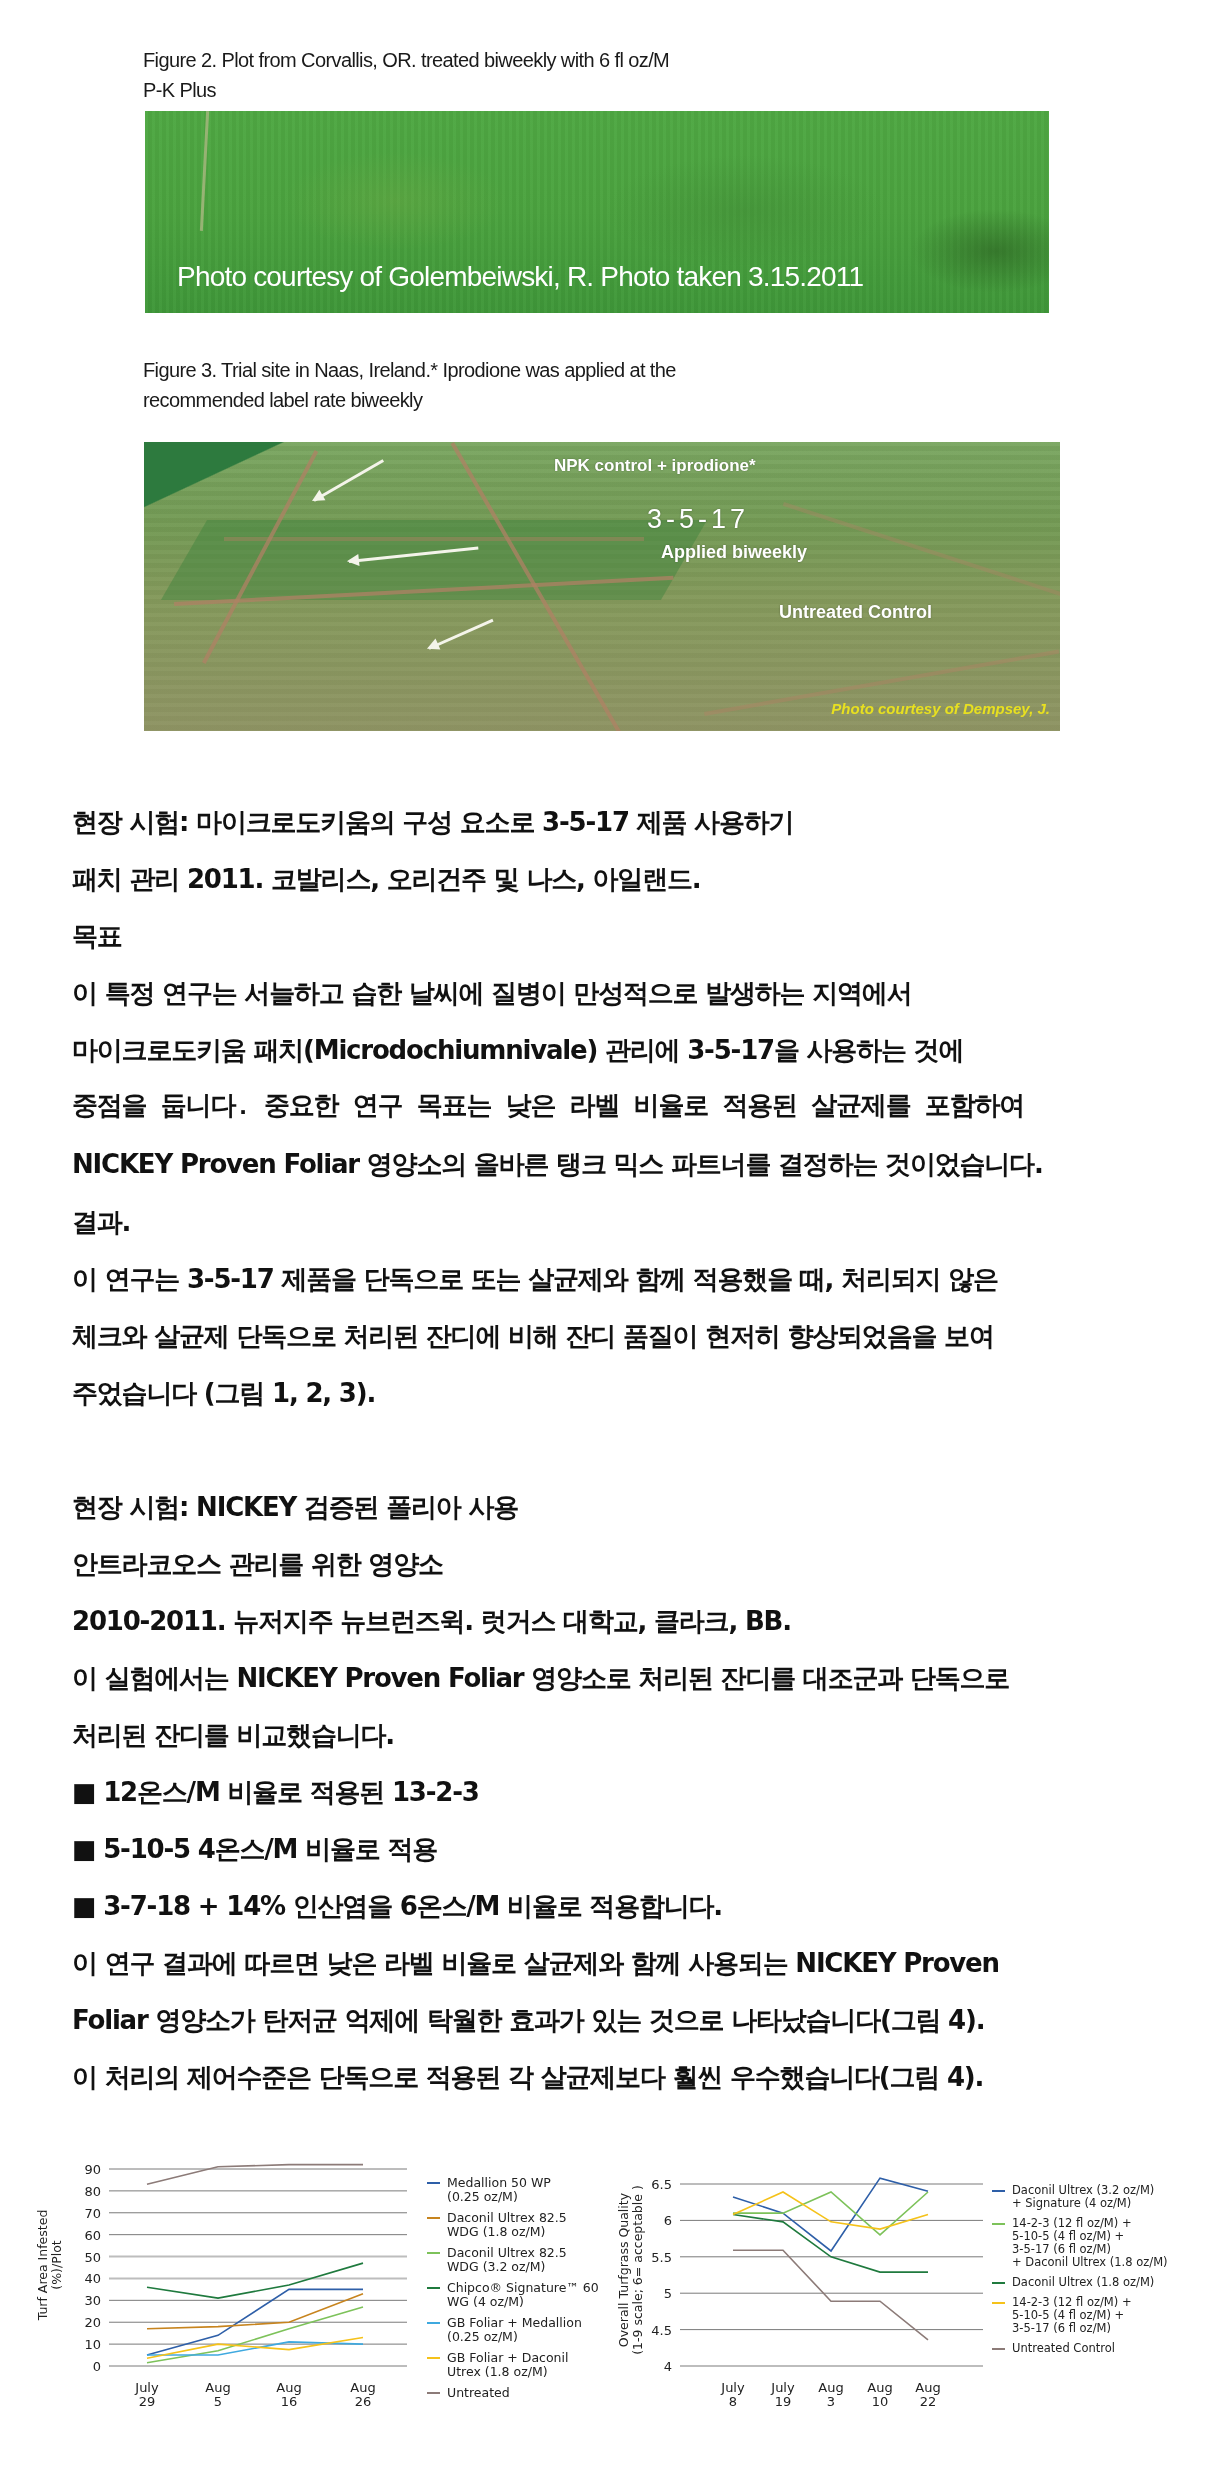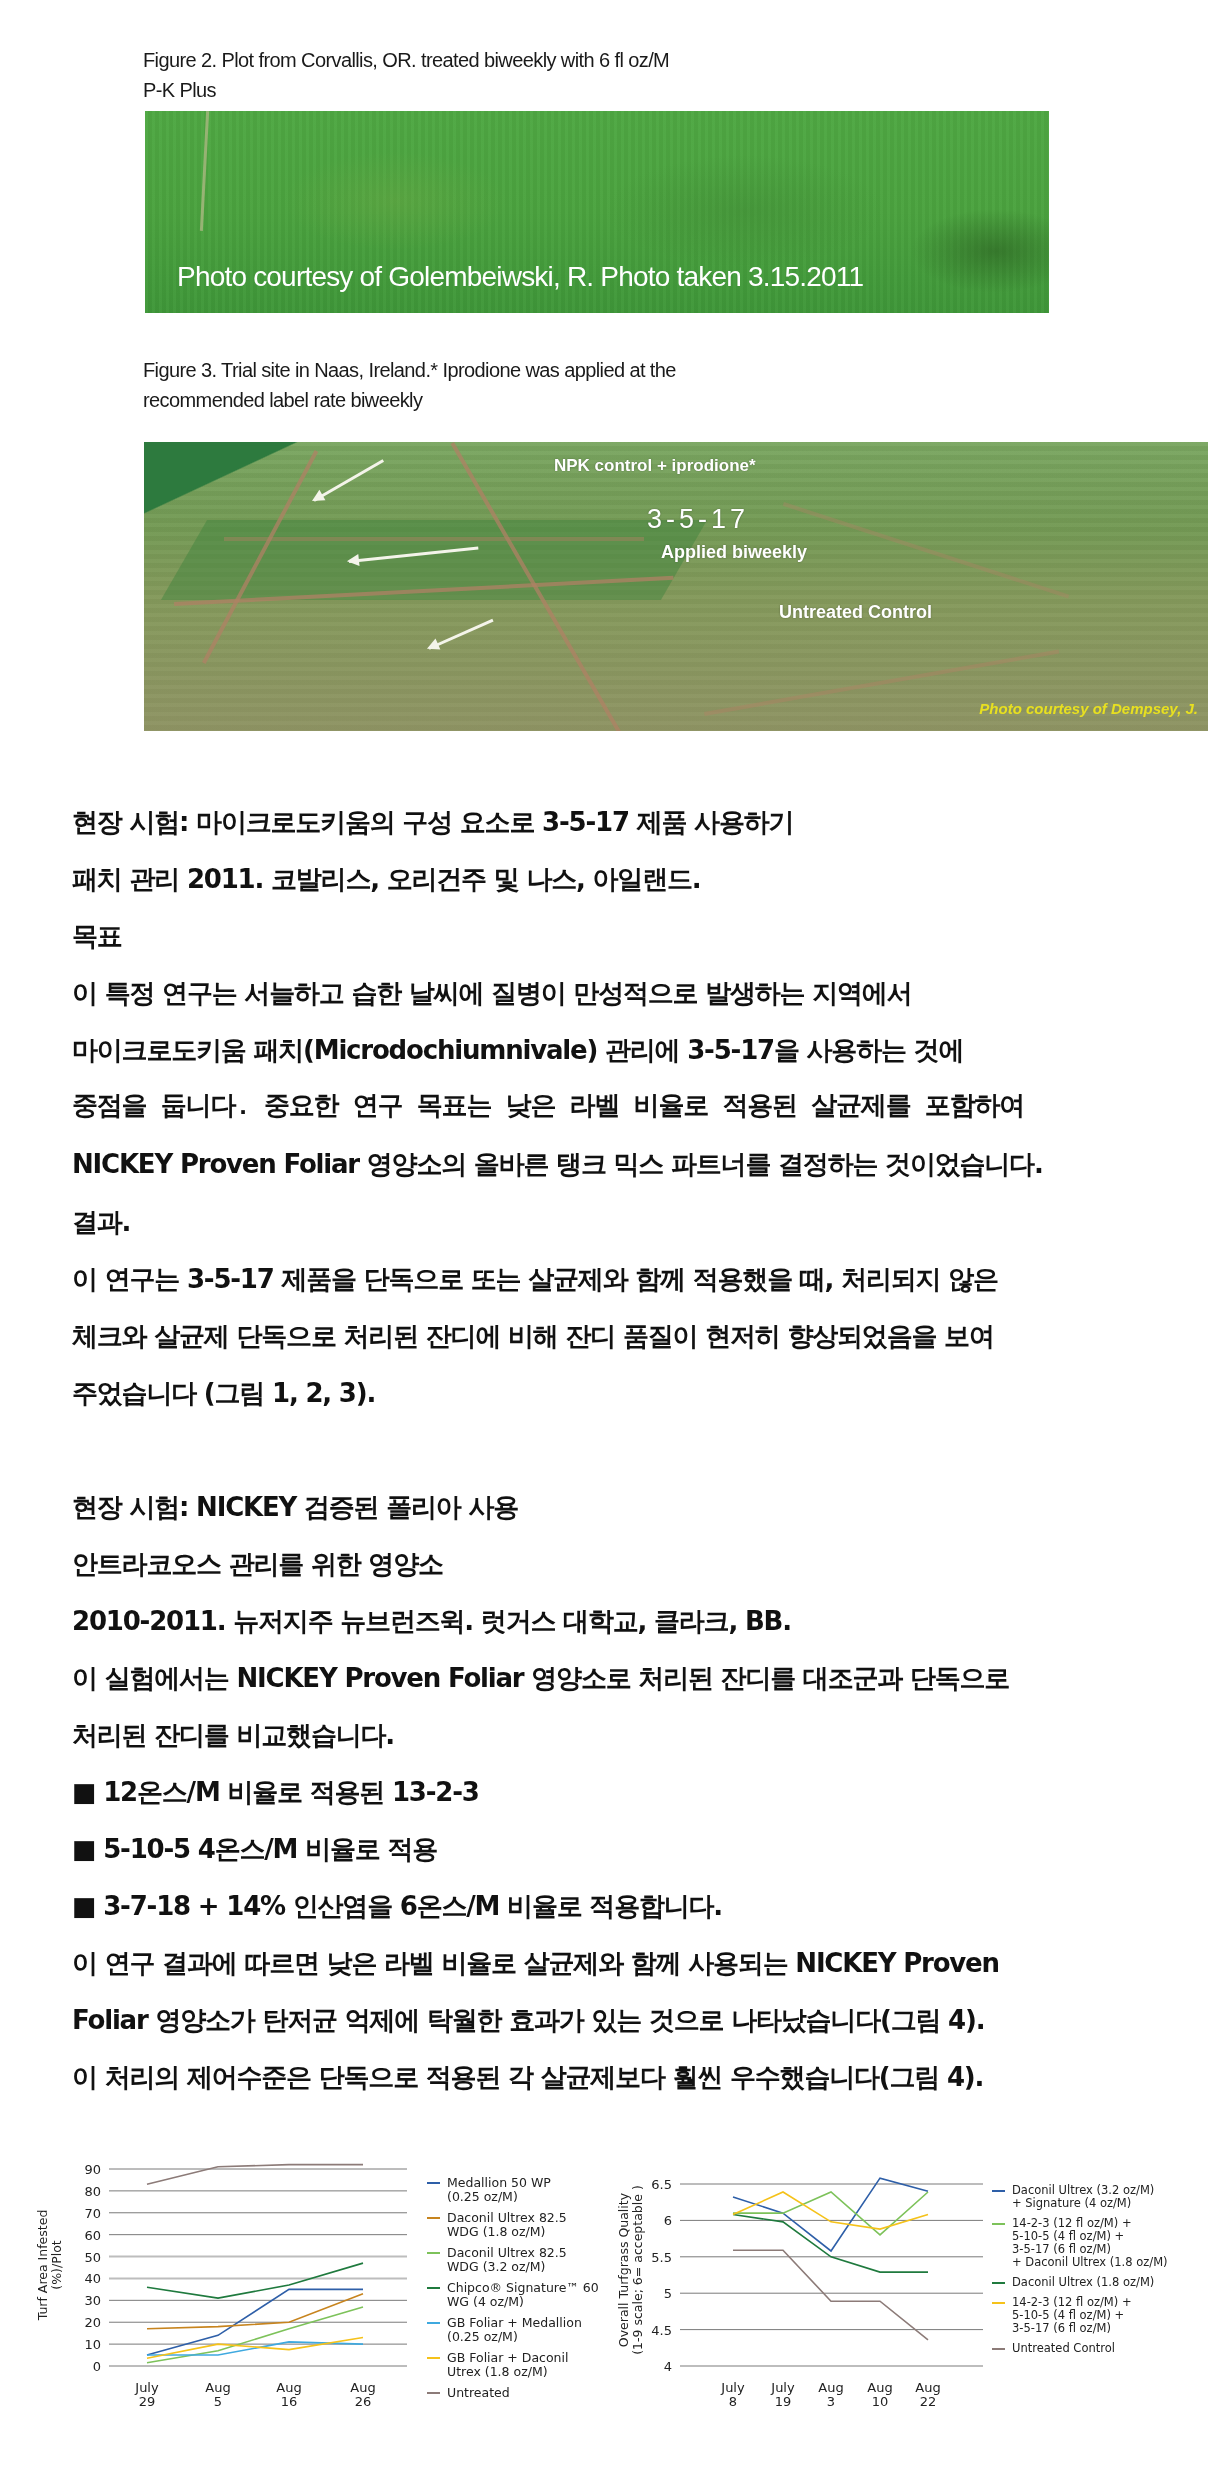--- a/index.html
+++ b/index.html
@@ -9,21 +9,21 @@
   .photo1 { left:145px; top:111px; width:904px; height:202px;
     background:
       radial-gradient(ellipse 120px 60px at 850px 140px, rgba(40,90,30,0.55), transparent 70%),
       radial-gradient(ellipse 200px 80px at 600px 100px, rgba(60,130,50,0.35), transparent 70%),
       radial-gradient(ellipse 160px 70px at 250px 90px, rgba(120,170,70,0.3), transparent 70%),
       repeating-linear-gradient(90deg, rgba(255,255,255,0.02) 0 3px, rgba(0,0,0,0.03) 3px 7px),
       linear-gradient(180deg, #4fa843 0%, #4ba33f 50%, #3f9739 100%);
   }
   .photo1 .track { position:absolute; left:58px; top:0; width:3px; height:120px; background:rgba(200,190,150,0.6); transform:rotate(3deg); }
   .photo1 .credit { position:absolute; left:32px; top:150px; color:#fff; font-family:"Liberation Sans", sans-serif; font-size:28px; letter-spacing:-0.8px; white-space:nowrap; }
-  .photo2 { left:144px; top:442px; width:1064px; height:289px;
+  .photo2 { left:144px; top:442px; width:916px; height:289px;
     background:
       linear-gradient(155deg, #2d7a3e 0%, #2d7a3e 9%, transparent 9.2%),
       linear-gradient(180deg, rgba(120,160,90,0.0) 0%, rgba(150,150,100,0.25) 60%, rgba(150,140,100,0.35) 100%),
       repeating-linear-gradient(180deg, rgba(255,255,255,0.03) 0 4px, rgba(0,0,0,0.03) 4px 9px),
       linear-gradient(180deg, #7aa661 0%, #6e9a52 30%, #7f9a59 55%, #8a9863 100%);
   }
   .photo2 .band { position:absolute; background:rgba(60,130,60,0.45); }
   .photo2 .path { position:absolute; height:4px; background:rgba(175,130,100,0.75); transform-origin:0 0; }
   .photo2 .lbl { position:absolute; color:#fff; font-family:"Liberation Sans", sans-serif; font-weight:bold; white-space:nowrap; text-shadow:0 0 2px rgba(0,0,0,0.3); }
   .photo2 .arrow { position:absolute; height:3px; background:#f4f4ea; transform-origin:0 50%; }

